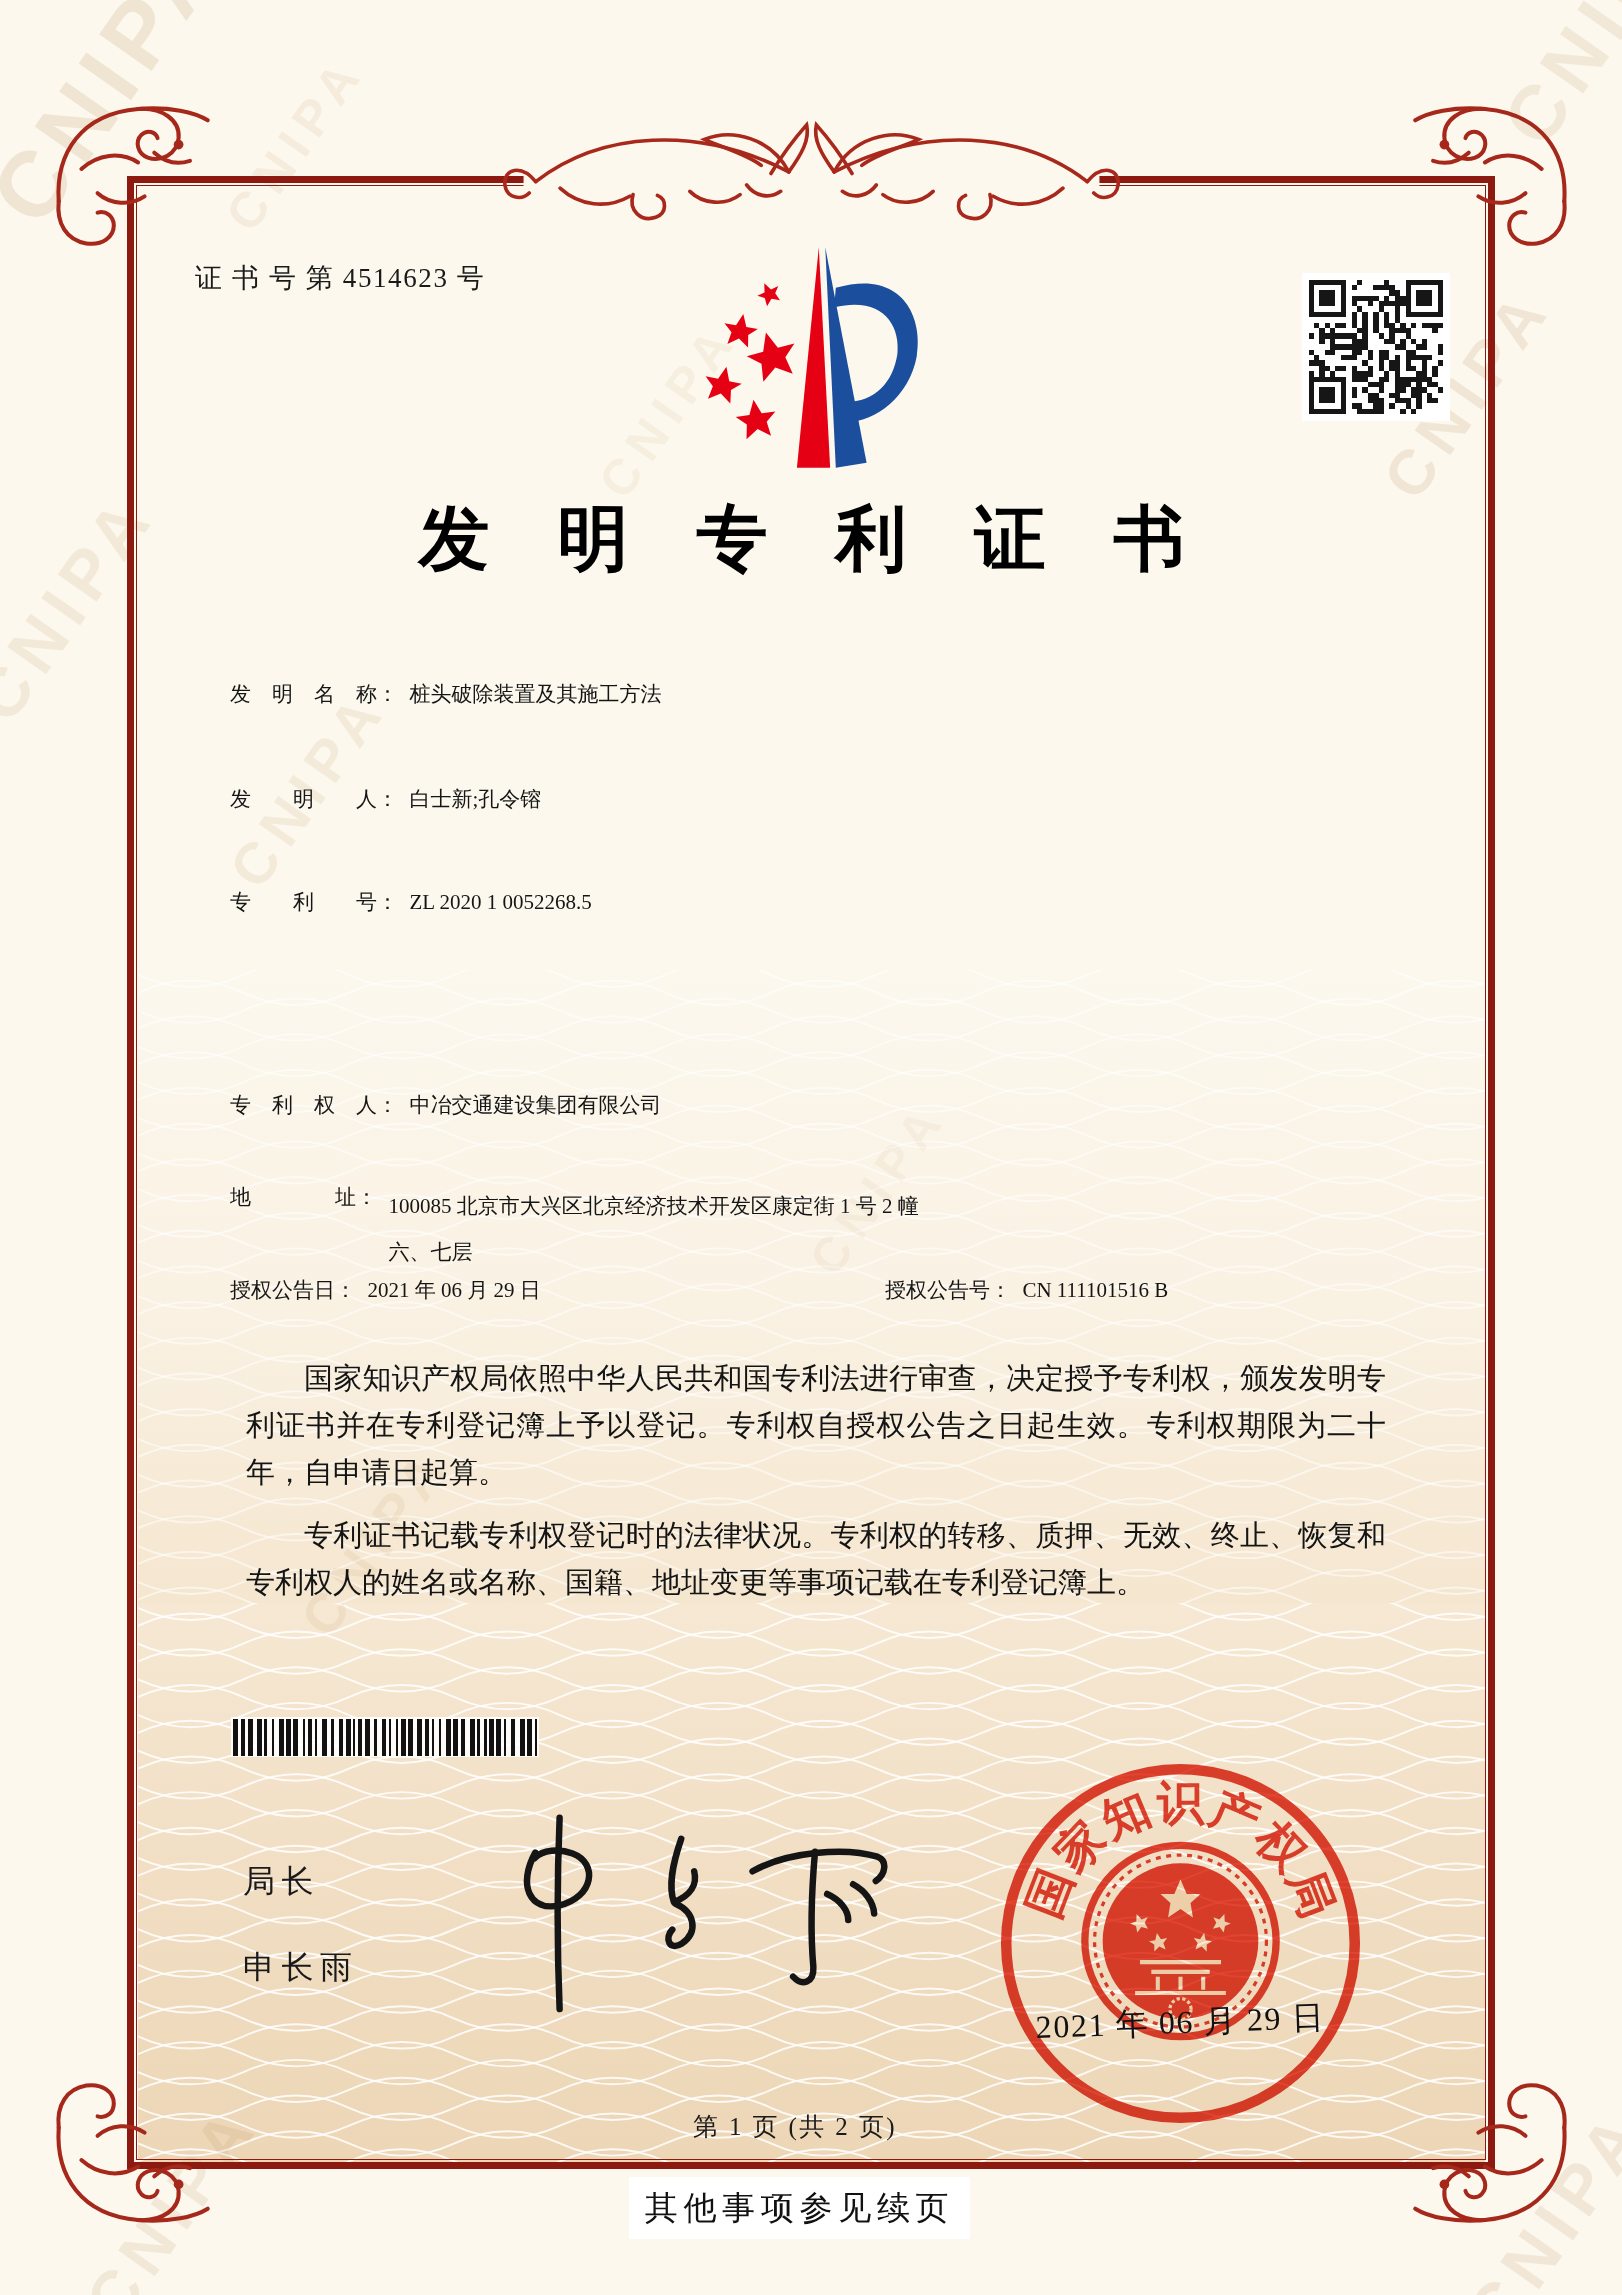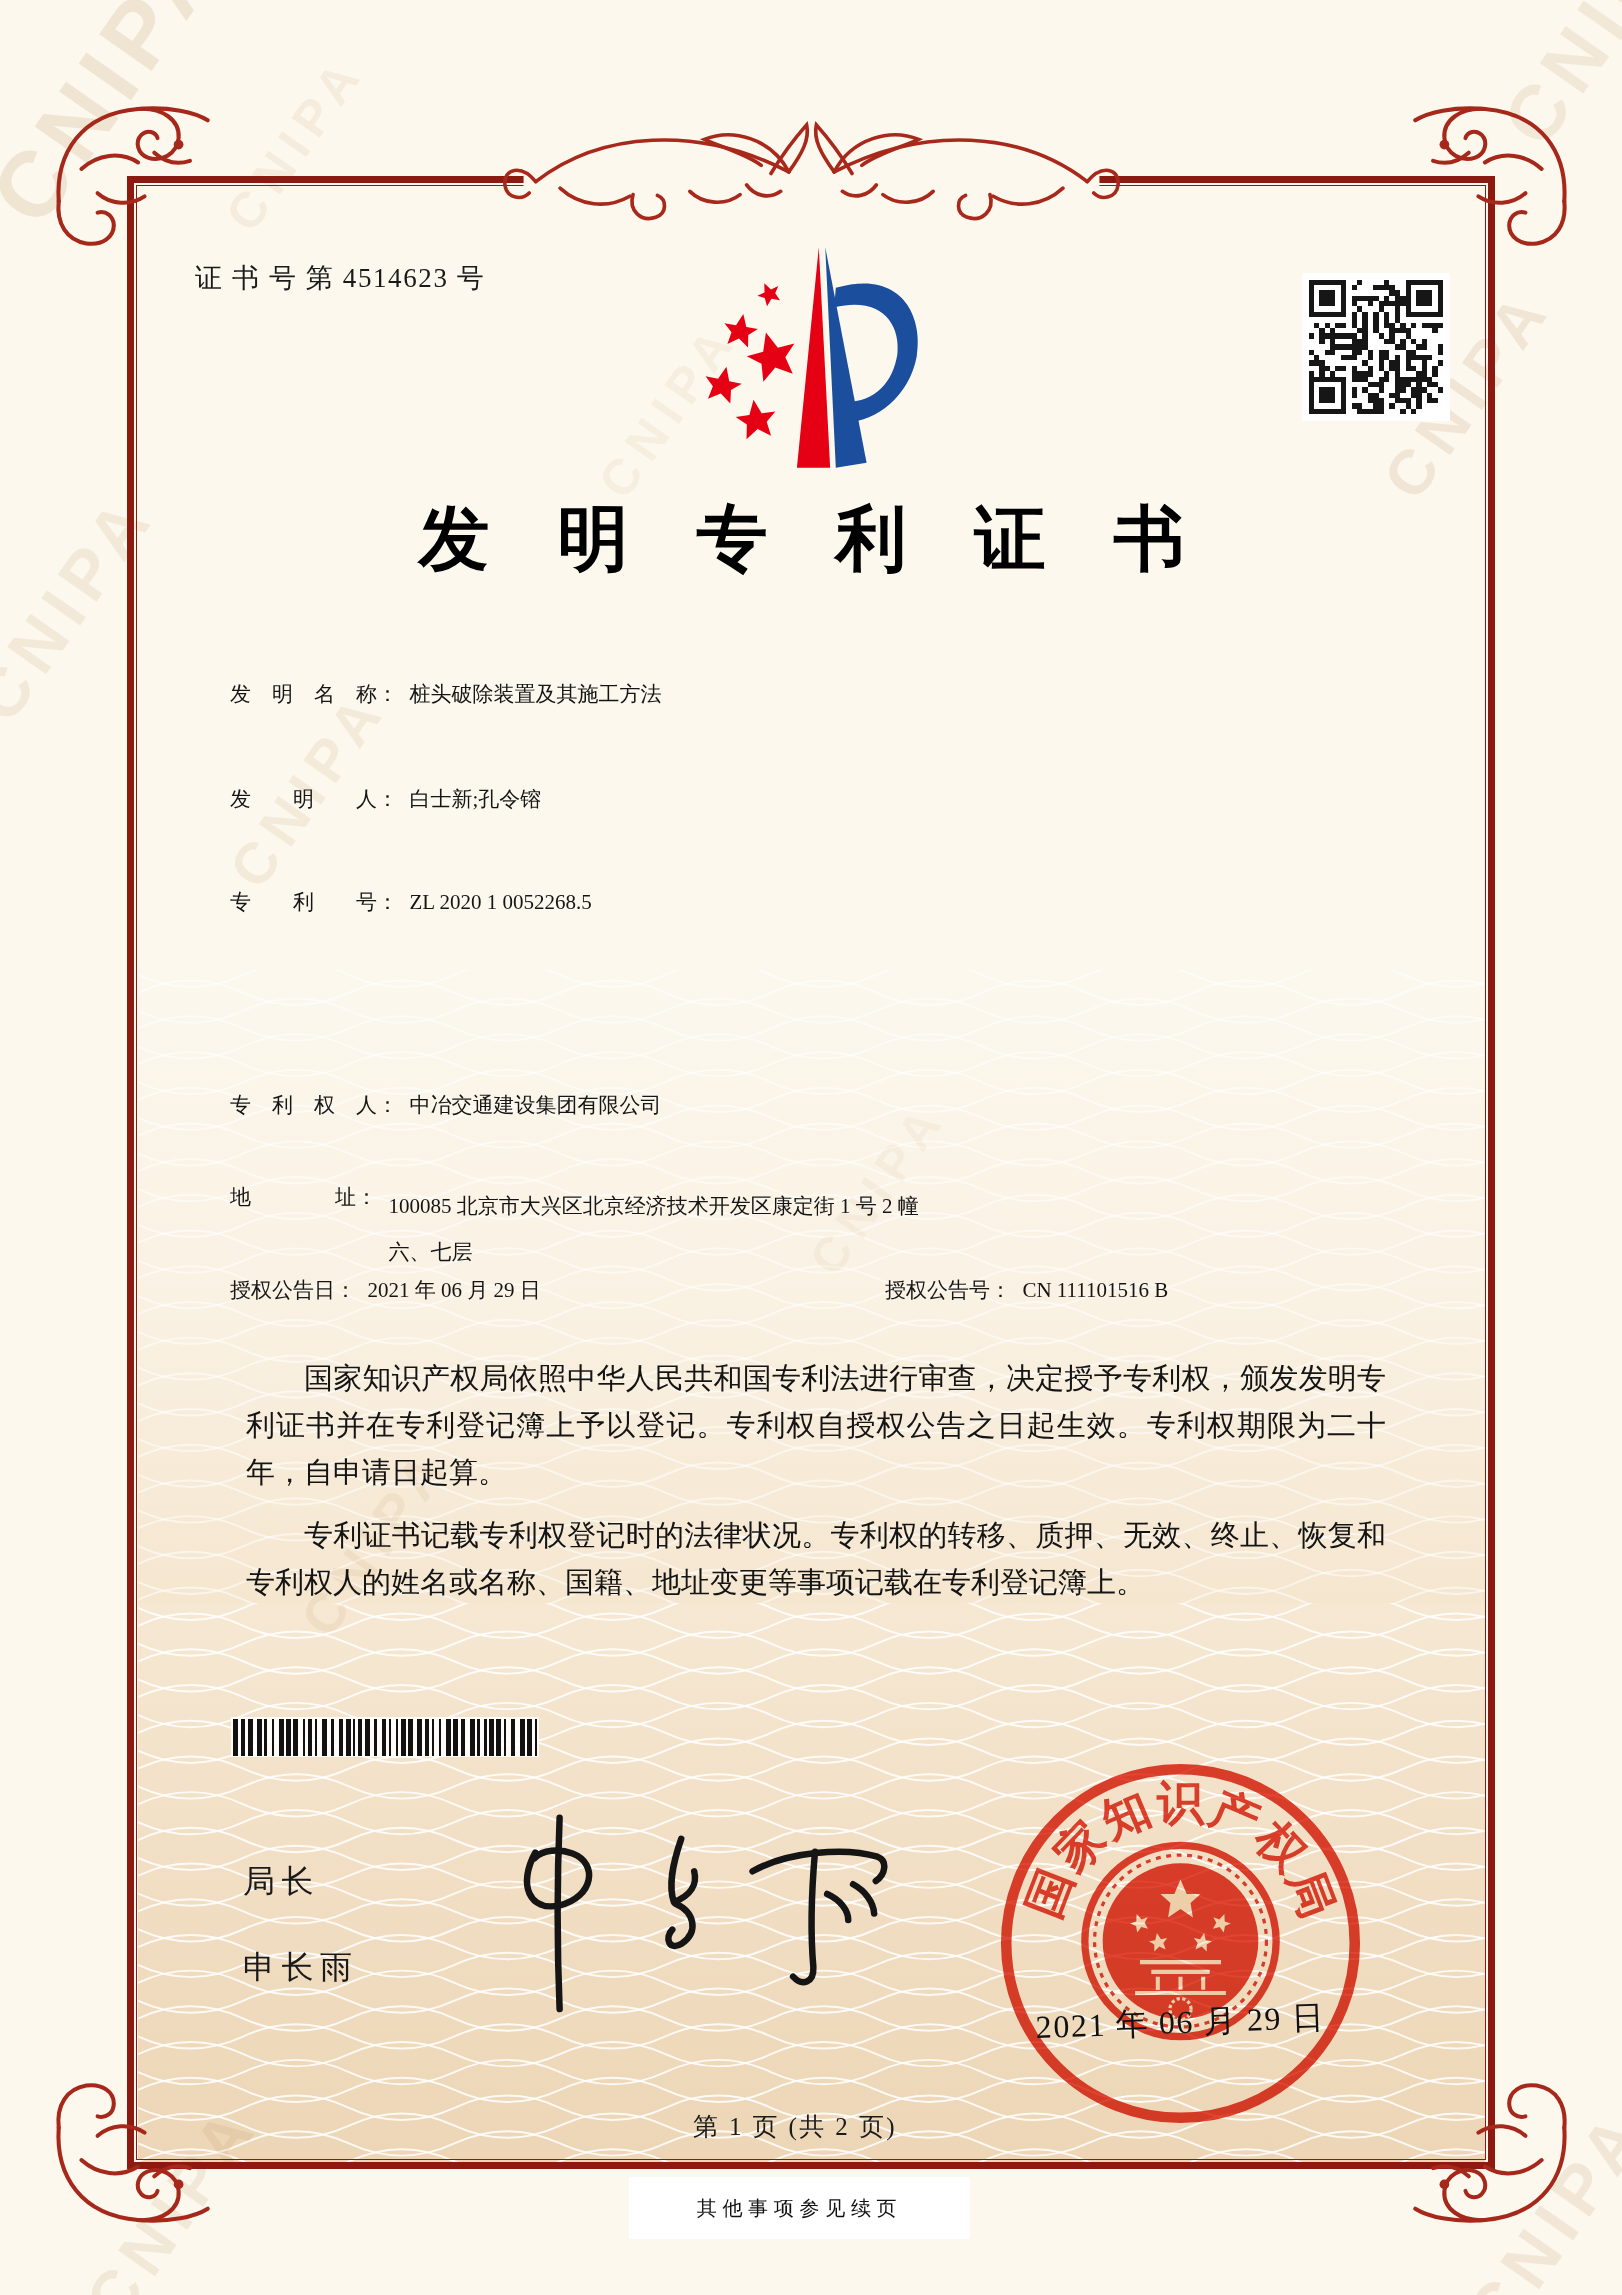--- a/index.html
+++ b/index.html
@@ -59,21 +59,21 @@
   #signature{position:absolute;left:438px;top:1808px;z-index:6;}
   
   #seal{position:absolute;left:990px;top:1753px;z-index:6;mix-blend-mode:multiply;opacity:.95;}
   #seal-date{position:absolute;left:1002px;top:2001px;width:357px;z-index:7;text-align:center;
       font-size:32px;color:#111;transform:rotate(-2deg);letter-spacing:1.6px;}
   
   #page-info{position:absolute;left:511px;top:2110px;width:568px;z-index:5;text-align:center;
       font-size:25px;letter-spacing:2.4px;}
   #cont-box{position:absolute;left:629px;top:2177px;width:341px;height:62px;z-index:5;
       background:#ffffff;display:flex;align-items:center;justify-content:center;
-      font-size:20px;letter-spacing:5.7px;color:#111;}
+      font-size:33px;letter-spacing:5.7px;color:#111;}
 </style>
 </head>
 <body>
 
 <div id="board">
 
   <div class="band" id="band-upper">
       <svg width="1347" height="633" viewBox="0 0 1660 780">
         <path d="M-130 6 q 65 -30 130 0 q 65 30 130 0 q 65 -30 130 0 q 65 30 130 0 q 65 -30 130 0 q 65 30 130 0 q 65 -30 130 0 q 65 30 130 0 q 65 -30 130 0 q 65 30 130 0 q 65 -30 130 0 q 65 30 130 0 q 65 -30 130 0 q 65 30 130 0 q 65 -30 130 0 q 65 30 130 0" fill="none" stroke="#ffffff" stroke-width="2.4" opacity="0.55"></path>
         <path d="M-130 28 q 65 30 130 0 q 65 -30 130 0 q 65 30 130 0 q 65 -30 130 0 q 65 30 130 0 q 65 -30 130 0 q 65 30 130 0 q 65 -30 130 0 q 65 30 130 0 q 65 -30 130 0 q 65 30 130 0 q 65 -30 130 0 q 65 30 130 0 q 65 -30 130 0 q 65 30 130 0 q 65 -30 130 0" fill="none" stroke="#ffffff" stroke-width="2.4" opacity="0.55"></path>

